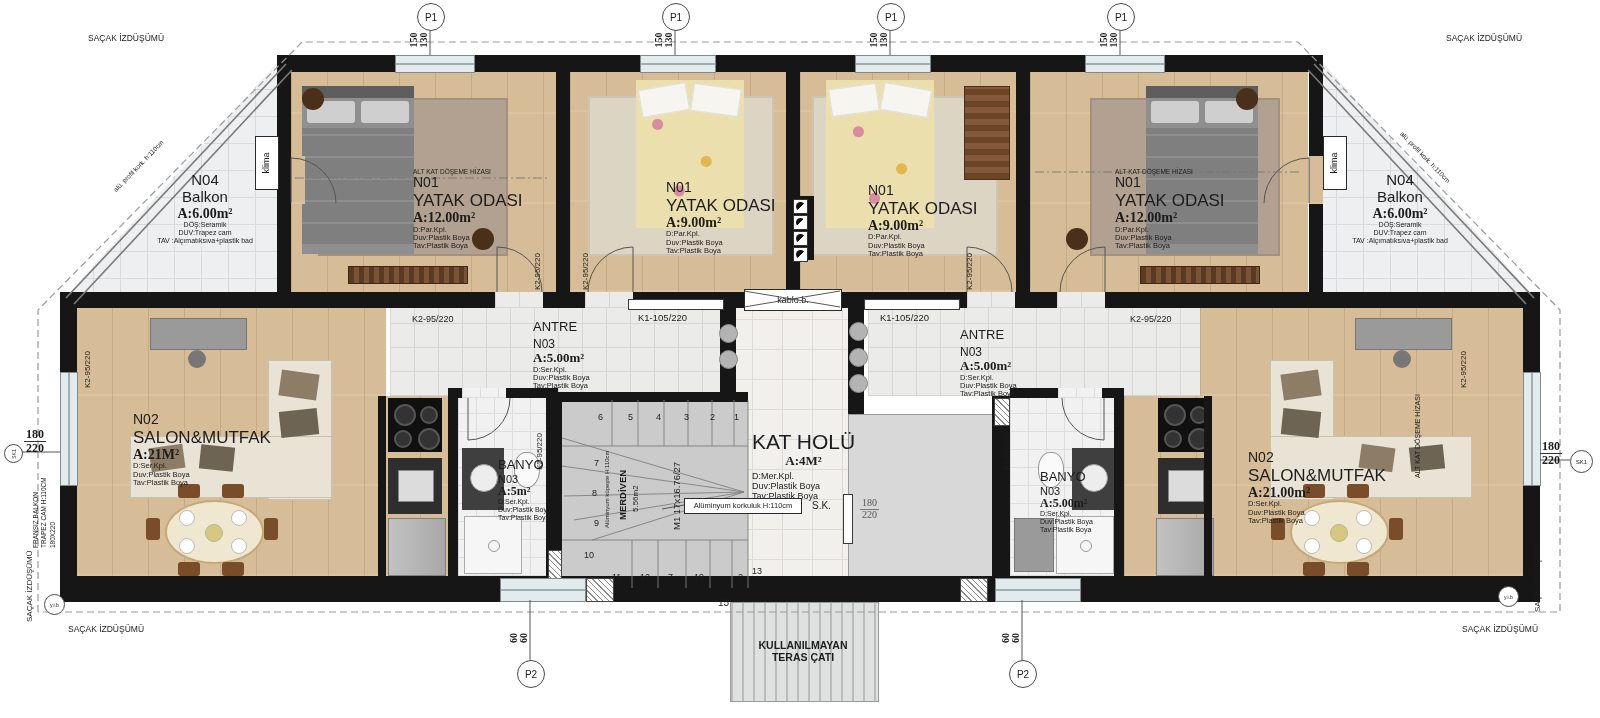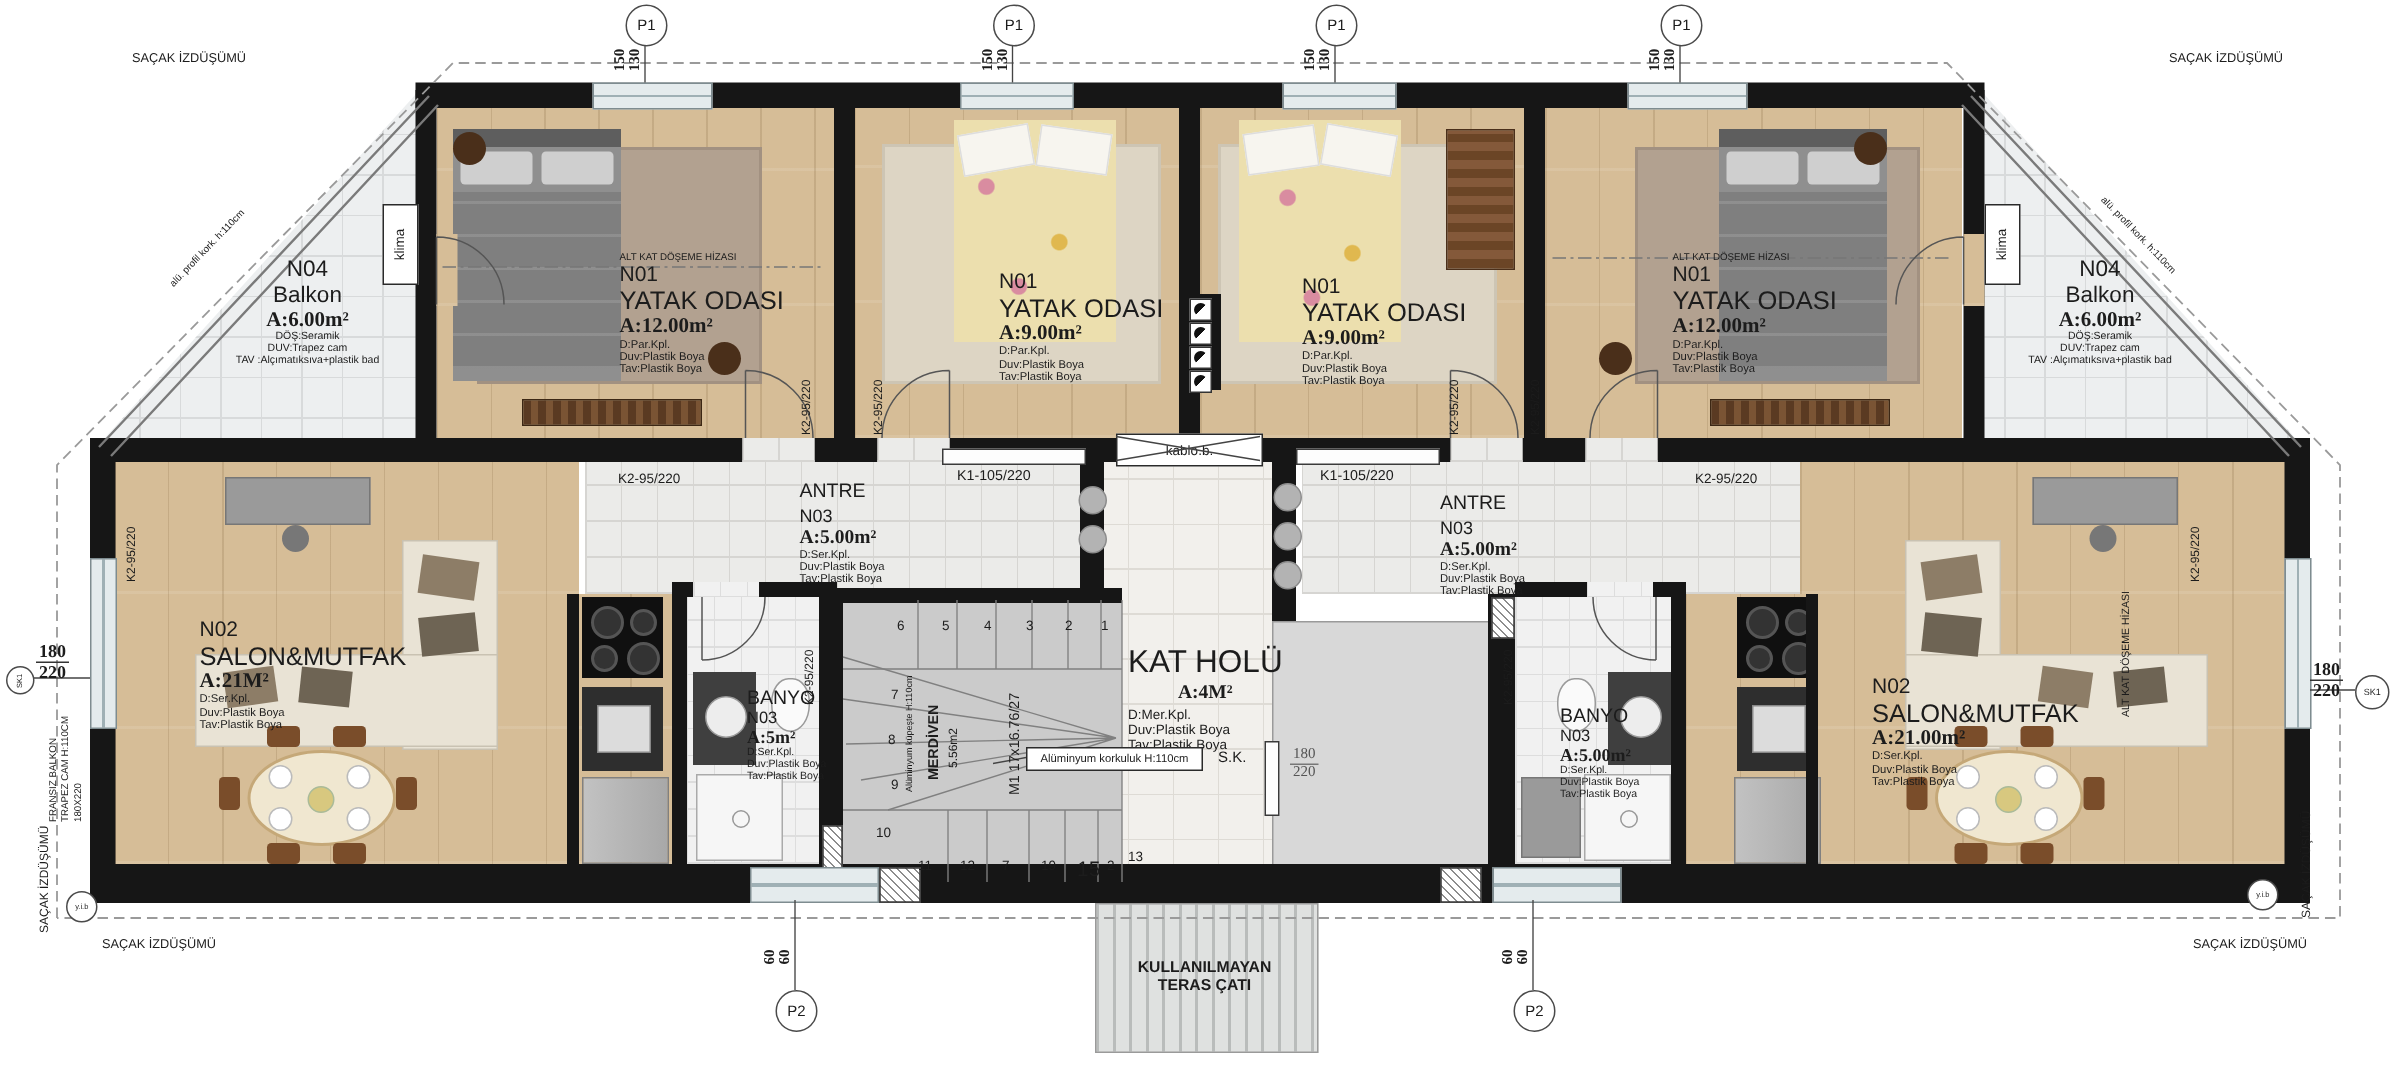--- a/index.html
+++ b/index.html
@@ -516,21 +516,21 @@
   <div class="lbl" style="left:710px;top:412px;font-size:9px;">2</div>
   <div class="lbl" style="left:734px;top:412px;font-size:9px;">1</div>
   <div class="lbl" style="left:594px;top:458px;font-size:9px;">7</div>
   <div class="lbl" style="left:592px;top:488px;font-size:9px;">8</div>
   <div class="lbl" style="left:594px;top:518px;font-size:9px;">9</div>
   <div class="lbl" style="left:584px;top:550px;font-size:9px;">10</div>
   <div class="lbl" style="left:612px;top:572px;font-size:9px;">11</div>
   <div class="lbl" style="left:640px;top:572px;font-size:9px;">12</div>
   <div class="lbl" style="left:668px;top:572px;font-size:9px;">7</div>
   <div class="lbl" style="left:694px;top:572px;font-size:9px;">19</div>
-  <div class="lbl" style="left:718px;top:572px;font-size:14px;">15</div>
+  <div class="lbl" style="left:718px;top:597px;font-size:10px;">15</div>
   <div class="lbl" style="left:738px;top:572px;font-size:9px;">2</div>
   <div class="lbl" style="left:752px;top:566px;font-size:9px;">13</div>
   <div class="lbl rot" style="left:604px;top:528px;font-size:6px;">Alüminyum küpeşte H:110cm</div>
   <div class="lbl rot" style="left:618px;top:520px;font-size:9.5px;font-weight:bold;">MERDİVEN</div>
   <div class="lbl rot" style="left:632px;top:512px;font-size:8px;">5.56m2</div>
   <div class="lbl rot" style="left:672px;top:530px;font-size:9.5px;">M1 17x16.76/27</div>
   <div class="kbox" style="left:684px;top:498px;width:116px;height:14px;">
     <span class="lbl" style="position:static;font-size:7.5px;">Alüminyum korkuluk H:110cm</span>
   </div>
 

